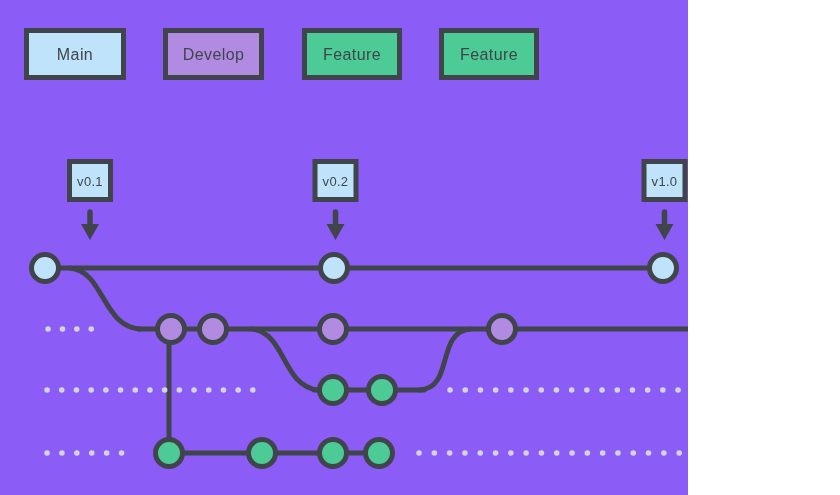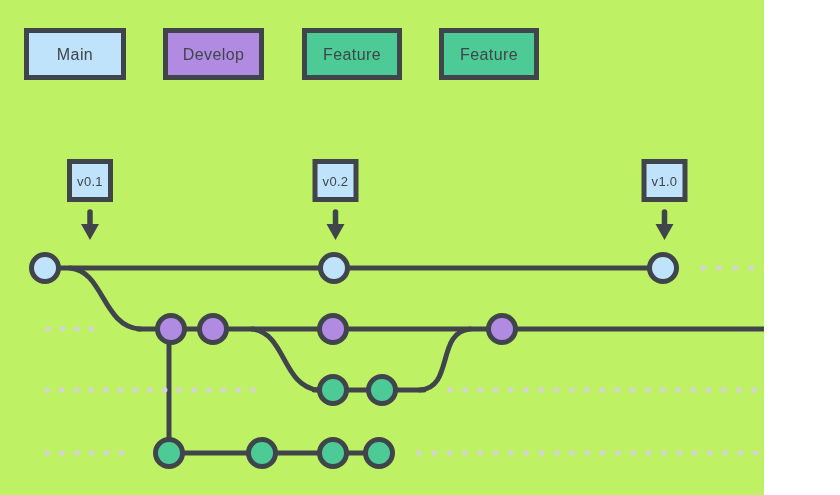--- a/index.html
+++ b/index.html
@@ -1,20 +1,20 @@
 <!DOCTYPE html>
 <html><head>
 <meta charset="utf-8">
 <style>
   html, body { margin: 0; padding: 0; background: #ffffff; }
   .stage {
     position: relative;
-    width: 764px;
+    width: 688px;
     height: 495px;
-    background: #bef264;
+    background: #8b5cf6;
     font-family: "Liberation Sans", sans-serif;
     overflow: hidden;
   }
   svg { display: block; }
   .branch-line {
     fill: none;
     stroke: #40454B;
     stroke-width: 5;
     stroke-linecap: round;
   }

